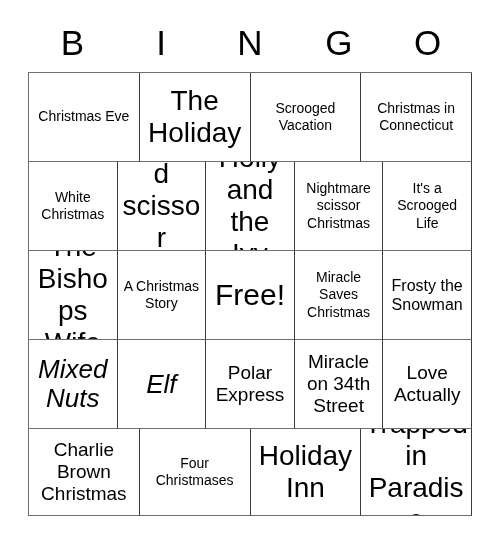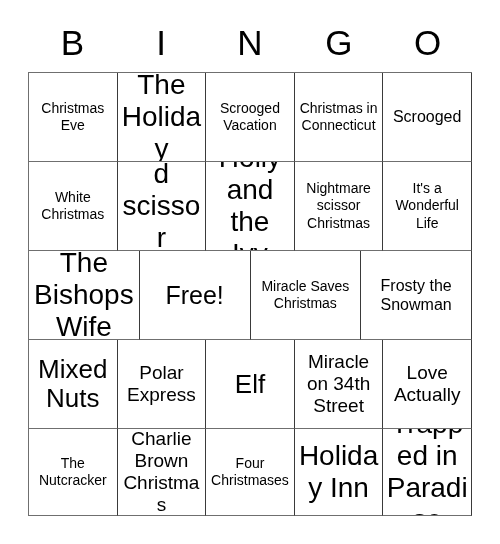--- a/index.html
+++ b/index.html
@@ -70,22 +70,22 @@
     width: 100%;
     line-height: 1.14;
     word-wrap: break-word;
   }
   
   .fs-xs  { font-size: 14px; line-height: 1.25; }
   .fs-s   { font-size: 14px;   line-height: 1.22; }
   .fs-m   { font-size: 16px;   line-height: 1.2; }
   .fs-l   { font-size: 19px;   line-height: 1.16; }
   .fs-xl  { font-size: 28px;   line-height: 1.14; }
-  .fs-xxl { font-size: 26px;   line-height: 1.1; }
-  .fs-free{ font-size: 25px;   line-height: 1.05; }
+  .fs-xxl { font-size: 26px;   line-height: 1.1; font-style: italic; }
+  .fs-free{ font-size: 30px;   line-height: 1.05; }
 </style>
 </head>
 <body>
 
 <div class="card">
 
   <div class="header-row">
     <div class="header-cell">B</div>
     <div class="header-cell">I</div>
     <div class="header-cell">N</div>
@@ -101,80 +101,77 @@
         </div>
       <div class="cell">
           <span class="cell-text fs-xl">The Holiday</span>
         </div>
       <div class="cell">
           <span class="cell-text fs-s">Scrooged Vacation</span>
         </div>
       <div class="cell">
           <span class="cell-text fs-xs">Christmas in Connecticut</span>
         </div>
-      <div class="cell">
-          <span class="cell-text fs-m">Scrooged</span>
-        </div>
     </div>
 
     <div class="grid-row">
       <div class="cell">
           <span class="cell-text fs-s">White Christmas</span>
         </div>
       <div class="cell">
           <span class="cell-text fs-xl">Edward scissor hands</span>
         </div>
       <div class="cell">
           <span class="cell-text fs-xl">Holly and the Ivy</span>
         </div>
       <div class="cell">
           <span class="cell-text fs-s">Nightmare scissor Christmas</span>
         </div>
       <div class="cell">
-          <span class="cell-text fs-s">It's a Wonderful Life</span>
+          <span class="cell-text fs-s">It's a Scrooged Life</span>
         </div>
     </div>
 
     <div class="grid-row">
       <div class="cell">
           <span class="cell-text fs-xl">The Bishops Wife</span>
+        </div>
+      <div class="cell">
+          <span class="cell-text fs-s">A Christmas Story</span>
         </div>
       <div class="cell">
           <span class="cell-text fs-free">Free!</span>
         </div>
       <div class="cell">
           <span class="cell-text fs-s">Miracle Saves Christmas</span>
         </div>
       <div class="cell">
           <span class="cell-text fs-m">Frosty the Snowman</span>
         </div>
     </div>
 
     <div class="grid-row">
       <div class="cell">
           <span class="cell-text fs-xxl">Mixed Nuts</span>
         </div>
       <div class="cell">
-          <span class="cell-text fs-l">Polar Express</span>
+          <span class="cell-text fs-xxl">Elf</span>
         </div>
       <div class="cell">
-          <span class="cell-text fs-xxl">Elf</span>
+          <span class="cell-text fs-l">Polar Express</span>
         </div>
       <div class="cell">
           <span class="cell-text fs-l">Miracle on 34th Street</span>
         </div>
       <div class="cell">
           <span class="cell-text fs-l">Love Actually</span>
         </div>
     </div>
 
     <div class="grid-row">
-      <div class="cell">
-          <span class="cell-text fs-s">The Nutcracker</span>
-        </div>
       <div class="cell">
           <span class="cell-text fs-l">Charlie Brown Christmas</span>
         </div>
       <div class="cell">
           <span class="cell-text fs-xs">Four Christmases</span>
         </div>
       <div class="cell">
           <span class="cell-text fs-xl">Holiday Inn</span>
         </div>
       <div class="cell">

